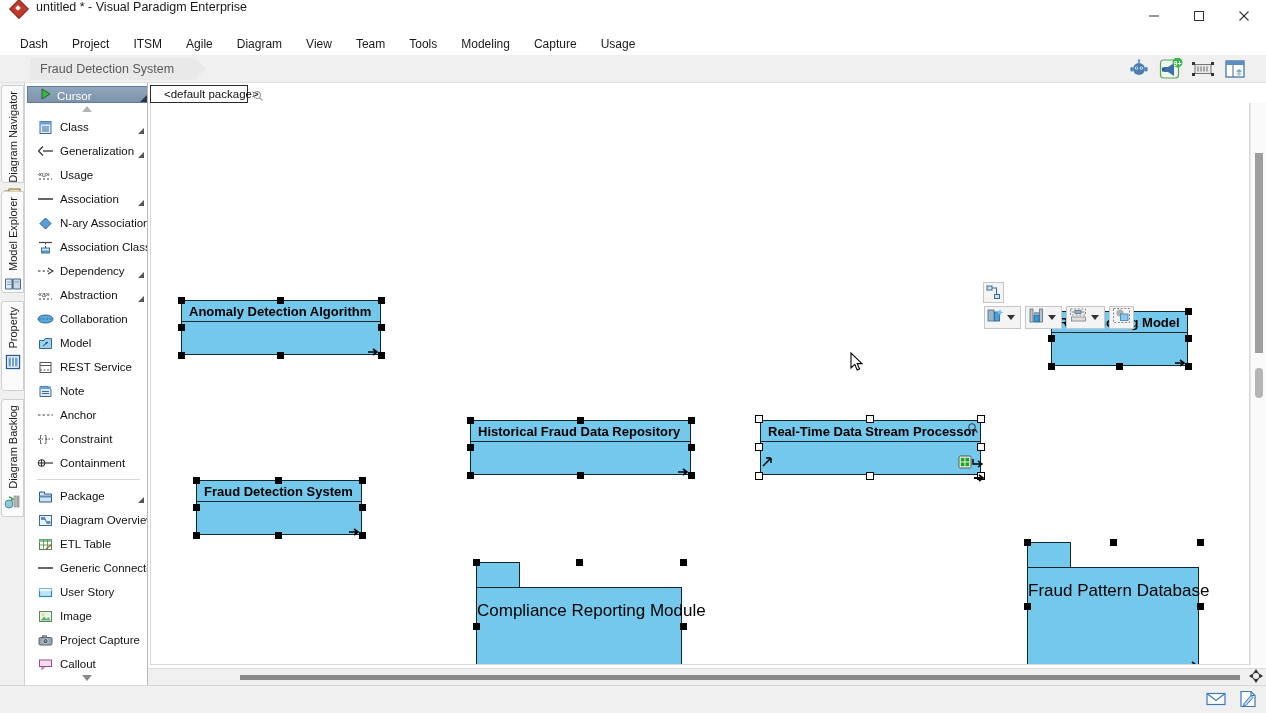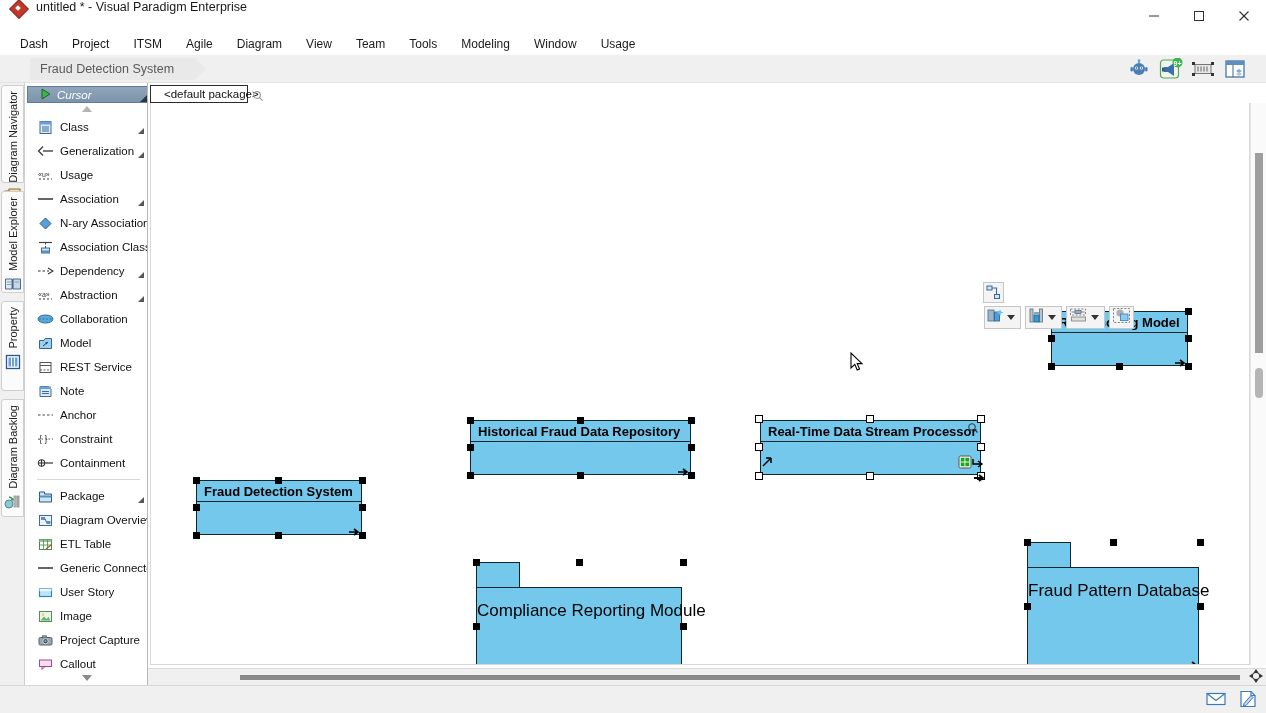--- a/index.html
+++ b/index.html
@@ -120,22 +120,22 @@
     width: 123px; height: 602px;
     background: #ffffff;
     border-right: 1px solid #b8b8b8;
     overflow: hidden;
   }
   .pal-cursor {
     position: absolute; left: 2px; top: 3px;
     width: 121px; height: 17px;
     background: linear-gradient(to bottom, #8fa6bd, #7d93a9);
     border: 1px solid #5e7d9e;
-    display: flex; align-items: center;
-    font-size: 11.5px; color: #ffffff; font-style: italic;
+    display: flex; align-items: flex-end;
+    font-size: 11.5px; color: #ffffff;
   }
   .pal-cursor .cflag { margin: 0 5px 0 12px; }
   .pal-cursor .corner {
     position: absolute; right: 0; bottom: 0;
     width: 0; height: 0;
     border-left: 7px solid transparent;
     border-bottom: 7px solid #2b3844;
   }
   .pal-scrollup {
     position: absolute; left: 0; top: 20px; width: 123px; height: 12px;
@@ -332,21 +332,21 @@
   <div class="menubar">
     <div class="menu-item">Dash</div>
     <div class="menu-item">Project</div>
     <div class="menu-item">ITSM</div>
     <div class="menu-item">Agile</div>
     <div class="menu-item">Diagram</div>
     <div class="menu-item">View</div>
     <div class="menu-item">Team</div>
     <div class="menu-item">Tools</div>
     <div class="menu-item">Modeling</div>
-    <div class="menu-item">Window</div>
+    <div class="menu-item">Capture</div>
     <div class="menu-item">Usage</div>
   </div>
 
   <div class="tabstrip">
     <div class="diagram-tab">Fraud Detection System</div>
     <div class="tab-tools">
 
       <div class="tab-tool">
         <svg width="22" height="20" viewBox="0 0 22 20">
           <circle cx="11" cy="10" r="6" fill="#4a7fb5"></circle>
@@ -738,20 +738,38 @@
     <div class="pkg-field">&lt;default package&gt;</div>
     <div class="pkg-search">
       <svg width="12" height="12" viewBox="0 0 12 12">
           <circle cx="5" cy="5" r="3.4" fill="none" stroke="#9a9a9a" stroke-width="1.1"></circle>
           <line x1="7.6" y1="7.6" x2="10.6" y2="10.6" stroke="#9a9a9a" stroke-width="1.2"></line>
         </svg>
     </div>
 
     <div class="canvas">
 
+      <div class="shape" style="left:26px; top:193px; width:214px; height:69px;">
+        <div class="cls-box" style="left:4px; top:4px; width:200px; height:55px;">
+          <div class="cls-title">Anomaly Detection Algorithm</div>
+        </div>
+        <div class="h" style="left:1px;   top:1px;"></div>
+        <div class="h" style="left:100px; top:1px;"></div>
+        <div class="h" style="left:201px; top:1px;"></div>
+        <div class="h" style="left:1px;   top:28px;"></div>
+        <div class="h" style="left:201px; top:28px;"></div>
+        <div class="h" style="left:1px;   top:56px;"></div>
+        <div class="h" style="left:100px; top:56px;"></div>
+        <div class="h" style="left:201px; top:56px;"></div>
+        <div class="res-arrow" style="left:190px; top:49px;">
+          <svg width="14" height="14" viewBox="0 0 14 14">
+              <path d="M1 7 L9 7 M6 4 L10 7 L6 10" stroke="#000" stroke-width="1.6" fill="none"></path>
+            </svg>
+        </div>
+      </div>
 
       <div class="shape" style="left:896px; top:204px; width:151px; height:69px;">
         <div class="cls-box" style="left:4px; top:4px; width:137px; height:55px;">
           <div class="cls-title">Risk Scoring Model</div>
         </div>
         <div class="h" style="left:1px;   top:1px;"></div>
         <div class="h" style="left:69px;  top:1px;"></div>
         <div class="h" style="left:138px; top:1px;"></div>
         <div class="h" style="left:1px;   top:28px;"></div>
         <div class="h" style="left:138px; top:28px;"></div>

